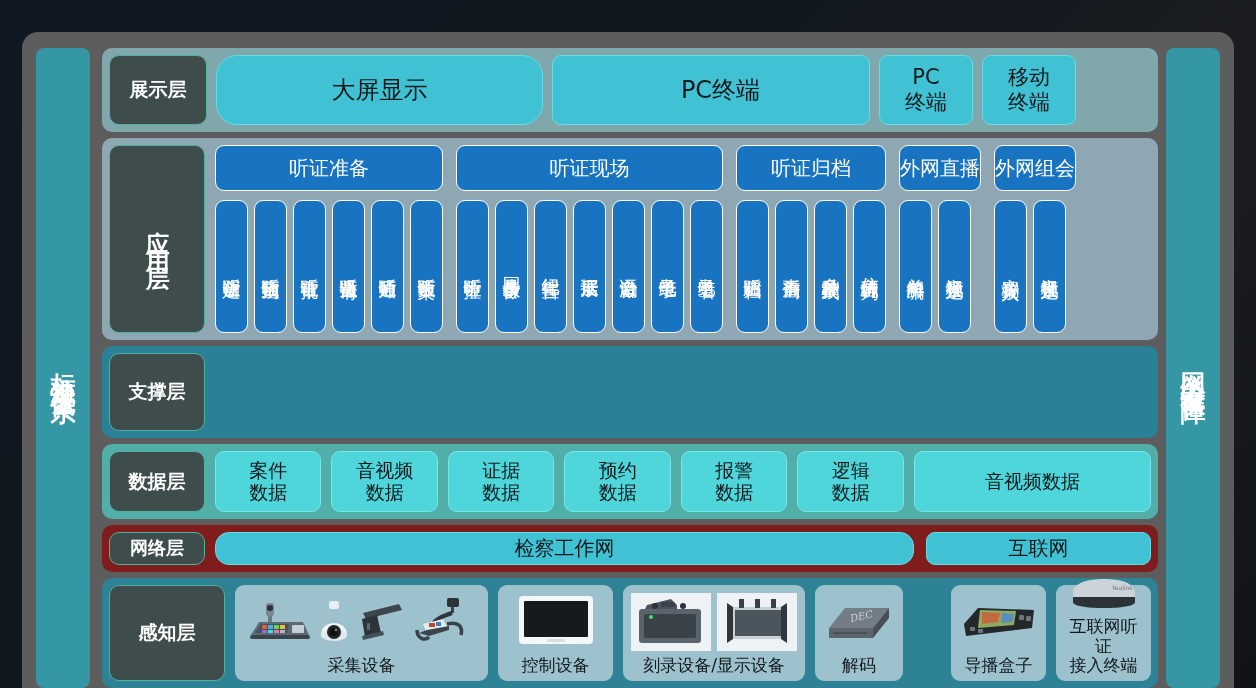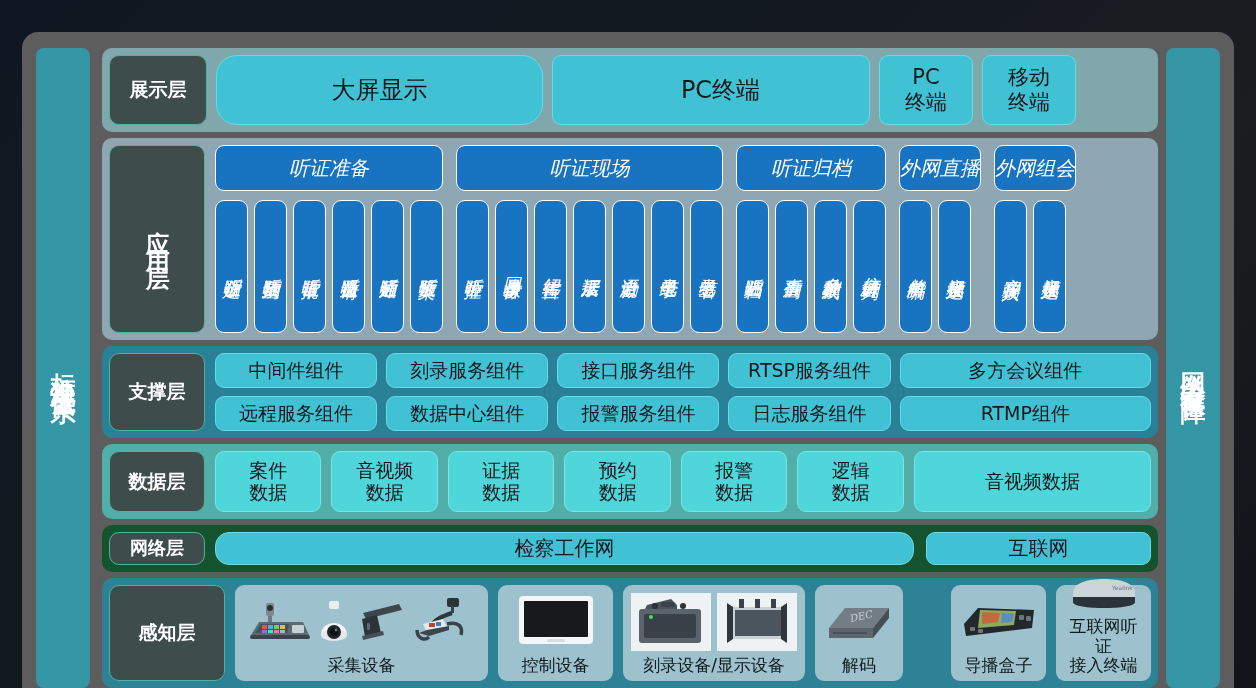--- a/index.html
+++ b/index.html
@@ -33,21 +33,21 @@
   
   .stack{
     position:absolute; left:80px; top:16px; width:1056px; height:640px;
     display:flex; flex-direction:column; gap:6px;
   }
   .band{ position:relative; border-radius:10px; display:flex; align-items:center; padding:7px; }
   .band-presentation{ background:#7fa7ac; height:84px; }
   .band-app{ background:#8fa7b2; height:206px; align-items:stretch; }
   .band-support{ background:#2a8096; height:94px; }
   .band-data{ background:#52aea9; height:76px; }
-  .band-network{ background:#14532d; height:48px; }
+  .band-network{ background:#7f1d1d; height:48px; }
   .band-sense{ background:#2d8295; height:110px; }
 
   
   .layer-label{
     background:#3e4c4c; border:1.6px solid #4fb39b; border-radius:10px;
     color:#fff; font-size:19px; font-weight:bold;
     display:flex; align-items:center; justify-content:center;
     flex:0 0 auto; text-align:center; line-height:1.15;
   }
   .layer-label.pres{ width:98px; height:70px; }
@@ -69,21 +69,21 @@
   }
   
   .pres-row{ display:flex; gap:9px; flex:1; height:70px; margin-left:9px; }
   .pres-row .chip{ height:70px; }
   .c-bigscreen{ flex:0 0 327px; font-size:24px;border-radius:21px; }
   .c-pc{ flex:0 0 318px; font-size:24px;padding-left:19px; }
   .c-pc2{ flex:0 0 94px; font-size:21px; }
   .c-mobile{ flex:0 0 94px; font-size:21px; }
 
   
-  .app-groups{ display:flex; gap:13px; margin-left:10px; flex:1;font-style:italic; }
+  .app-groups{ display:flex; gap:13px; margin-left:10px; flex:1; }
   .grp{ display:flex; flex-direction:column; gap:9px; }
   .grp-head{
     background:#1874c0; border:1.6px solid #ffffff; border-radius:9px;
     color:#fff; font-size:20px; height:46px;
     display:flex; align-items:center; justify-content:center;
   }
   .grp-items{ display:flex; gap:6px; flex:1; }
   .vchip{
     background:#1874c0; border:1.5px solid #ffffff; border-radius:9px;
     color:#fff; font-size:18px; width:33px;
@@ -254,42 +254,20 @@
                   <span>音视频推送</span>
                 </div>
             </div>
           </div>
 
         </div>
       </div>
 
       <div class="band band-support">
         <div class="layer-label sup">支撑层</div>
-        <div class="sup-grid">
-          <div class="sup-col">
-            <div class="chip">中间件组件</div>
-            <div class="chip">远程服务组件</div>
-          </div>
-          <div class="sup-col">
-            <div class="chip">刻录服务组件</div>
-            <div class="chip">数据中心组件</div>
-          </div>
-          <div class="sup-col">
-            <div class="chip">接口服务组件</div>
-            <div class="chip">报警服务组件</div>
-          </div>
-          <div class="sup-col">
-            <div class="chip">RTSP服务组件</div>
-            <div class="chip">日志服务组件</div>
-          </div>
-          <div class="sup-col sup-wide">
-            <div class="chip">多方会议组件</div>
-            <div class="chip">RTMP组件</div>
-          </div>
-        </div>
       </div>
 
       <div class="band band-data">
         <div class="layer-label dat">数据层</div>
         <div class="dat-row">
           <div class="chip datacell">案件<br>数据</div>
           <div class="chip datacell">音视频<br>数据</div>
           <div class="chip datacell">证据<br>数据</div>
           <div class="chip datacell">预约<br>数据</div>
           <div class="chip datacell">报警<br>数据</div>

